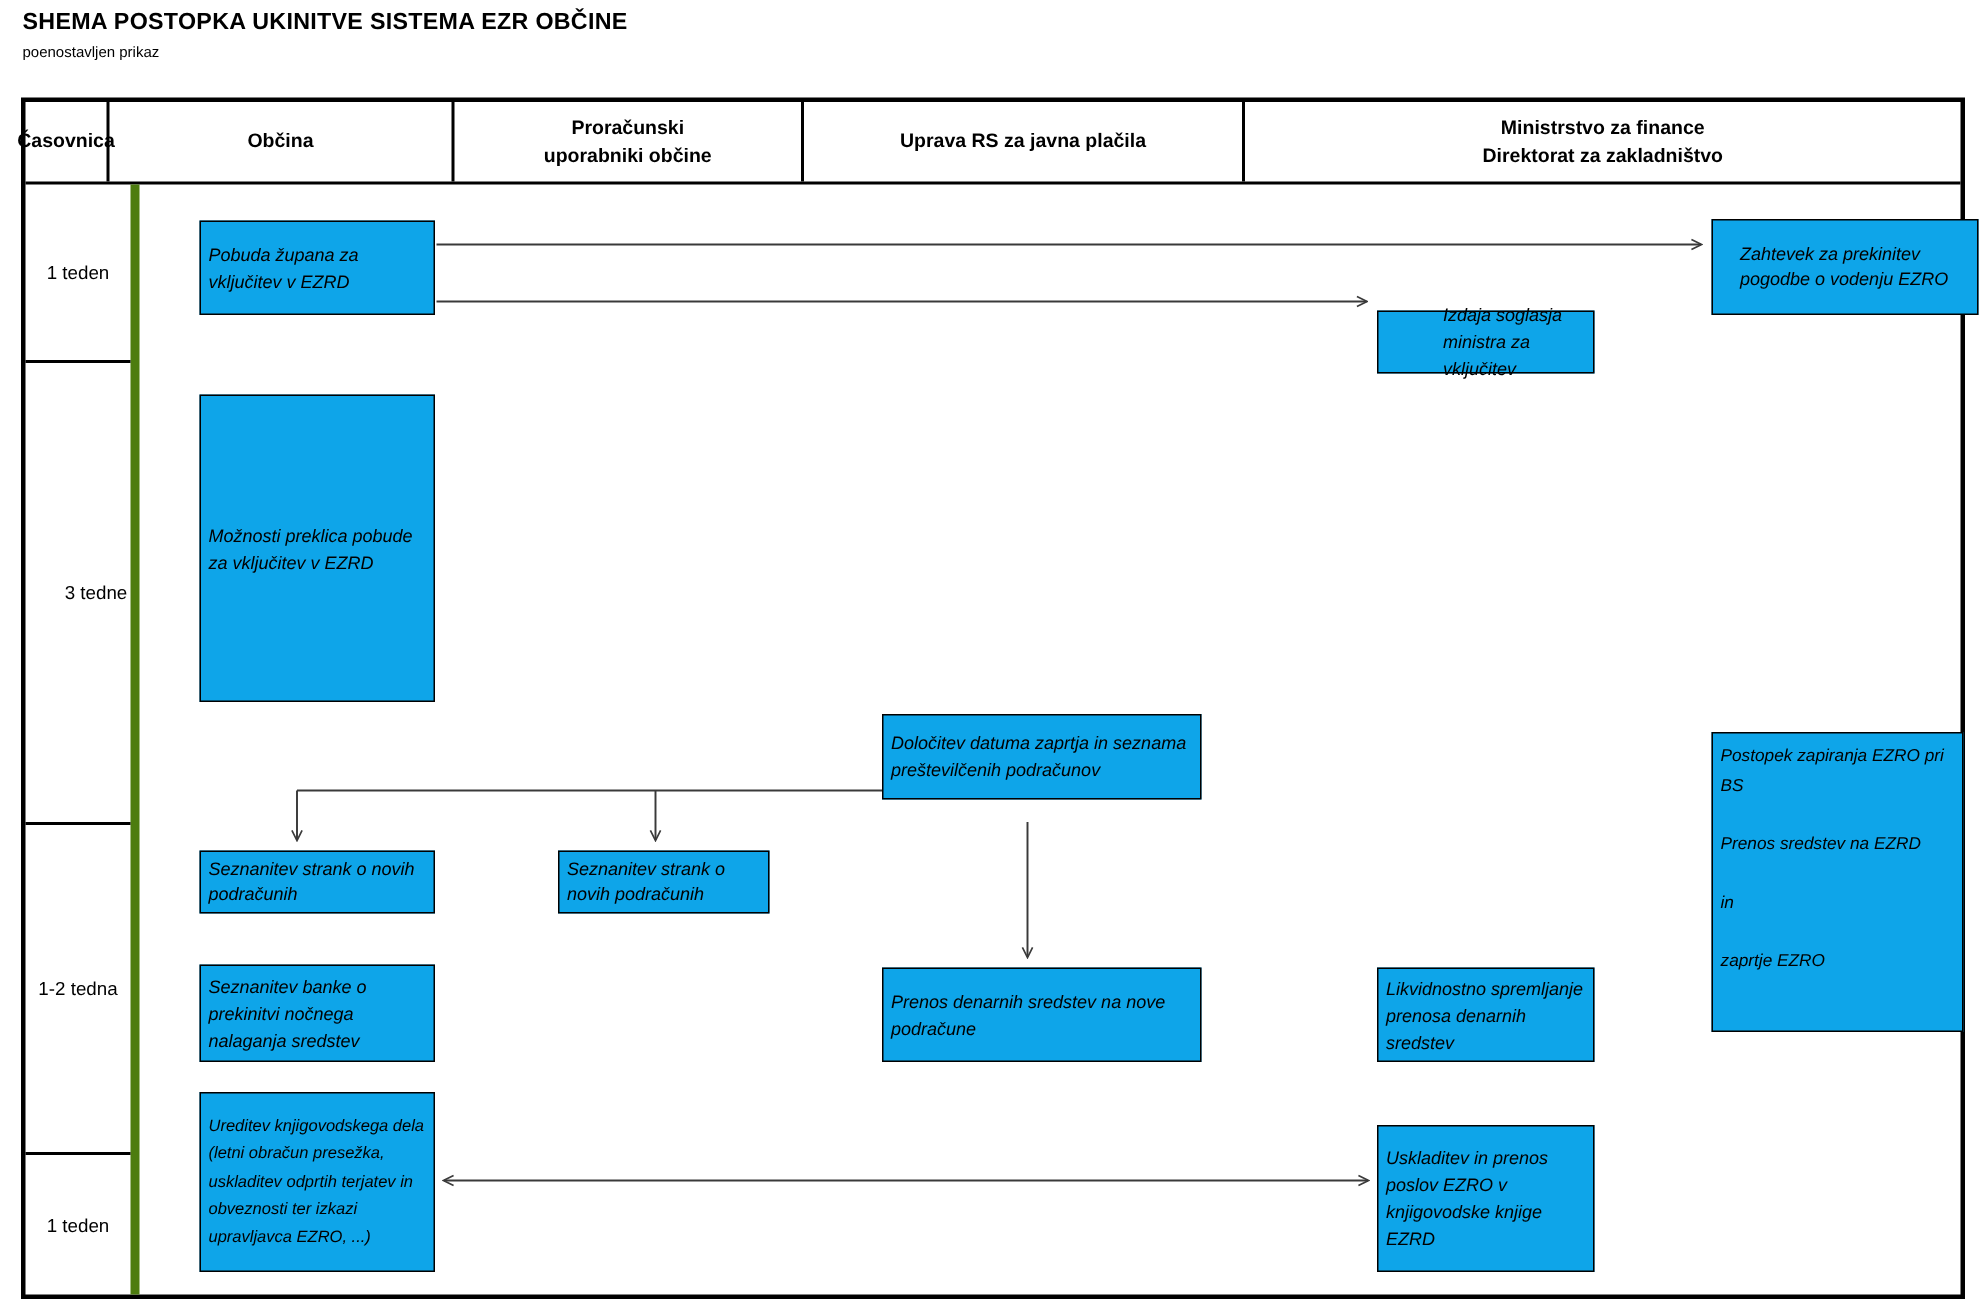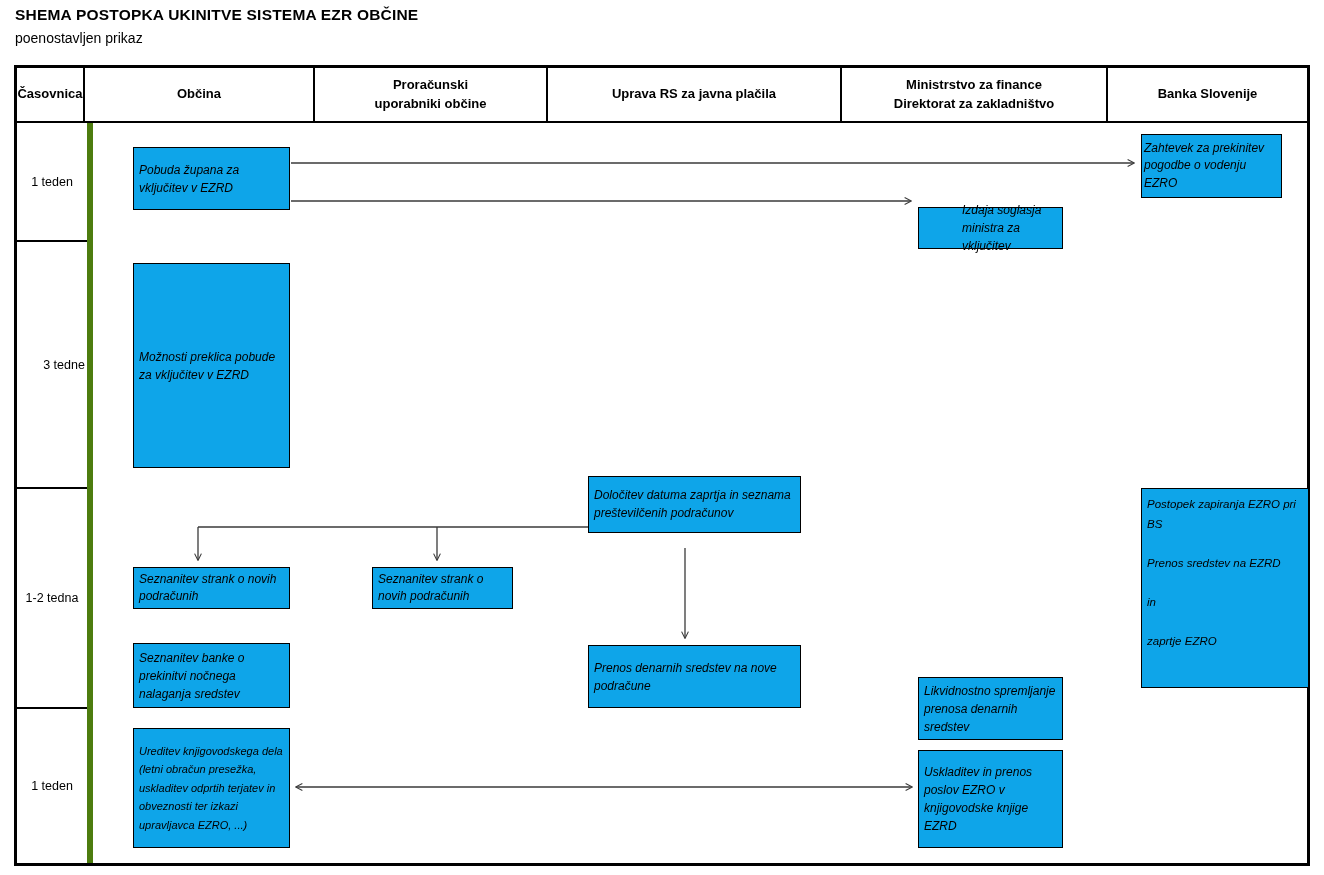--- a/index.html
+++ b/index.html
@@ -5,64 +5,64 @@
   html,body{margin:0;padding:0;}
   body{
     width:1324px;height:875px;position:relative;background:#ffffff;
     font-family:"Liberation Sans","DejaVu Sans",sans-serif;color:#000;
     overflow:hidden;
   }
   .abs{position:absolute;box-sizing:border-box;}
 
   
   #page-title{left:15px;top:6px;font-size:15.5px;font-weight:bold;letter-spacing:.2px;}
-  #page-subtitle{left:15px;top:30px;font-size:14px;}
+  #page-subtitle{left:15px;top:30px;font-size:10px;}
 
   
   #table-outline{left:14px;top:65px;width:1296px;height:801px;border:3px solid #000;}
 
   
   #header-row{left:17px;top:68px;width:1290px;height:55px;display:flex;border-bottom:2px solid #000;}
   .hdr-cell{
     box-sizing:border-box;border-right:2px solid #000;
     display:flex;align-items:center;justify-content:center;text-align:center;
     font-weight:bold;font-size:13px;line-height:1.45;white-space:pre-line;
   }
   .hdr-cell:last-child{border-right:none;flex:1;}
-  .hdr-0{width:68px;} .hdr-1{width:230px;} .hdr-2{width:233px;}
+  .hdr-0{width:56px;} .hdr-1{width:230px;} .hdr-2{width:233px;}
   .hdr-3{width:294px;} .hdr-4{width:266px;}
 
   
   #timeline-col{left:17px;top:123px;width:76px;height:740px;display:flex;flex-direction:column;border-right:6px solid #4d7c0f;}
   .tl-cell{
     box-sizing:border-box;border-bottom:2px solid #000;
     display:flex;align-items:center;justify-content:center;text-align:center;
     font-size:12.5px;
   }
-  .tl-0{height:119px;} .tl-1{height:247px;padding-left:24px;} .tl-2{height:220px;}
+  .tl-0{height:119px;} .tl-1{height:308px;padding-left:24px;} .tl-2{height:220px;}
   .tl-3{flex:1;border-bottom:none;}
 
   
   .box{
     position:absolute;box-sizing:border-box;border:1px solid #000;background:#0ea5e9;
     display:flex;align-items:center;justify-content:center;
     font-size:12px;line-height:1.5;white-space:pre-line;padding:2px 5px;font-style:italic;
   }
   #box-pobuda       {left:133px;top:147px;width:157px;height:63px;}
-  #box-zahtevek     {left:1141px;top:134px;width:141px;height:64px;line-height:1.45;padding:2px 2px;}
+  #box-zahtevek     {left:1141px;top:146px;width:178px;height:64px;line-height:1.45;padding:2px 18px;}
   #box-izdaja       {left:918px;top:207px;width:145px;height:42px;padding-left:43px;}
   #box-moznosti     {left:133px;top:263px;width:157px;height:205px;}
   #box-dolocitev    {left:588px;top:476px;width:213px;height:57px;line-height:1.45;}
   #box-seznanitev1  {left:133px;top:567px;width:157px;height:42px;line-height:1.45;}
   #box-seznanitev2  {left:372px;top:567px;width:141px;height:42px;line-height:1.45;}
   #box-postopek     {left:1141px;top:488px;width:168px;height:200px;
                      align-items:flex-start;padding-top:6px;font-size:11.5px;line-height:1.7;}
   #box-sezn-banke   {left:133px;top:643px;width:157px;height:65px;}
   #box-prenos       {left:588px;top:645px;width:213px;height:63px;}
-  #box-likvidnostno {left:918px;top:645px;width:145px;height:63px;margin-top:32px;}
+  #box-likvidnostno {left:918px;top:645px;width:145px;height:63px;}
   #box-ureditev     {left:133px;top:728px;width:157px;height:120px;font-size:11px;line-height:1.67;}
   #box-uskladitev   {left:918px;top:750px;width:145px;height:98px;}
 
   #arrow-layer{left:0;top:0;width:1324px;height:875px;pointer-events:none;}
 </style>
 </head>
 <body>
 
 <div class="abs" id="page-title">SHEMA POSTOPKA UKINITVE SISTEMA EZR OBČINE</div>
 <div class="abs" id="page-subtitle">poenostavljen prikaz</div>
@@ -70,21 +70,20 @@
 <div class="abs" id="table-outline"></div>
 
 <div class="abs" id="header-row">
   <div class="hdr-cell hdr-0">Časovnica</div>
   <div class="hdr-cell hdr-1">Občina</div>
   <div class="hdr-cell hdr-2">Proračunski
 uporabniki občine</div>
   <div class="hdr-cell hdr-3">Uprava RS za javna plačila</div>
   <div class="hdr-cell hdr-4">Ministrstvo za finance
 Direktorat za zakladništvo</div>
-  <div class="hdr-cell">Banka Slovenije</div>
 </div>
 
 <div class="abs" id="timeline-col">
   <div class="tl-cell tl-0">1 teden</div>
   <div class="tl-cell tl-1">3 tedne</div>
   <div class="tl-cell tl-2">1-2 tedna</div>
   <div class="tl-cell tl-3">1 teden</div>
 </div>
 
 <div class="box" id="box-pobuda">Pobuda župana za vključitev v EZRD</div>

